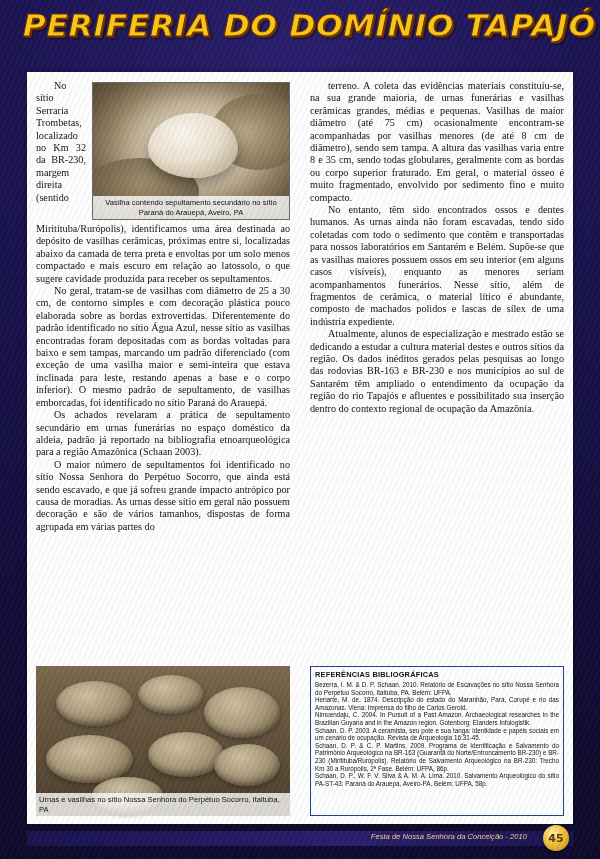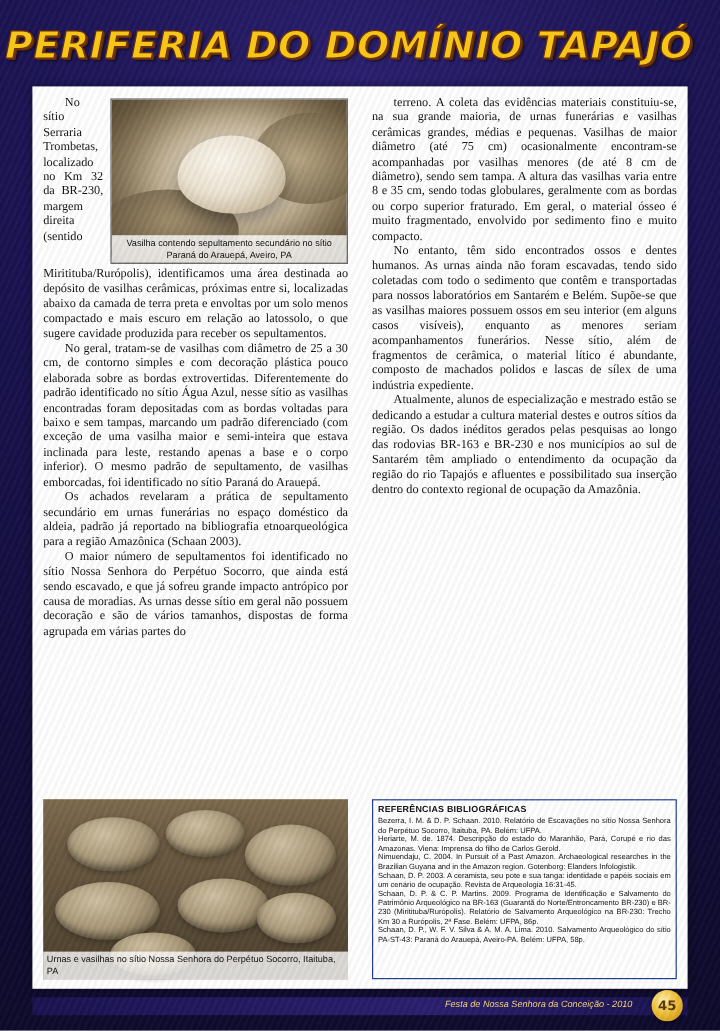--- a/index.html
+++ b/index.html
@@ -26,25 +26,25 @@
     content: "";
     position: absolute;
     inset: 0;
     background:
       repeating-linear-gradient(115deg, rgba(255,255,255,0.025) 0 2px, rgba(0,0,0,0.03) 2px 5px);
     pointer-events: none;
   }
   
   .title-bar {
     position: absolute;
-    top: 20px;
+    top: 7px;
     left: 10px;
     right: 10px;
     height: 44px;
-    text-align: left;
+    text-align: right;
     z-index: 5;
   }
   .title-text {
     font-family: "DejaVu Sans", sans-serif;
     font-weight: bold;
     font-style: italic;
     font-size: 31px;
     letter-spacing: 0.5px;
     color: #f5c518;
     -webkit-text-stroke: 1px #6b2f0b;

